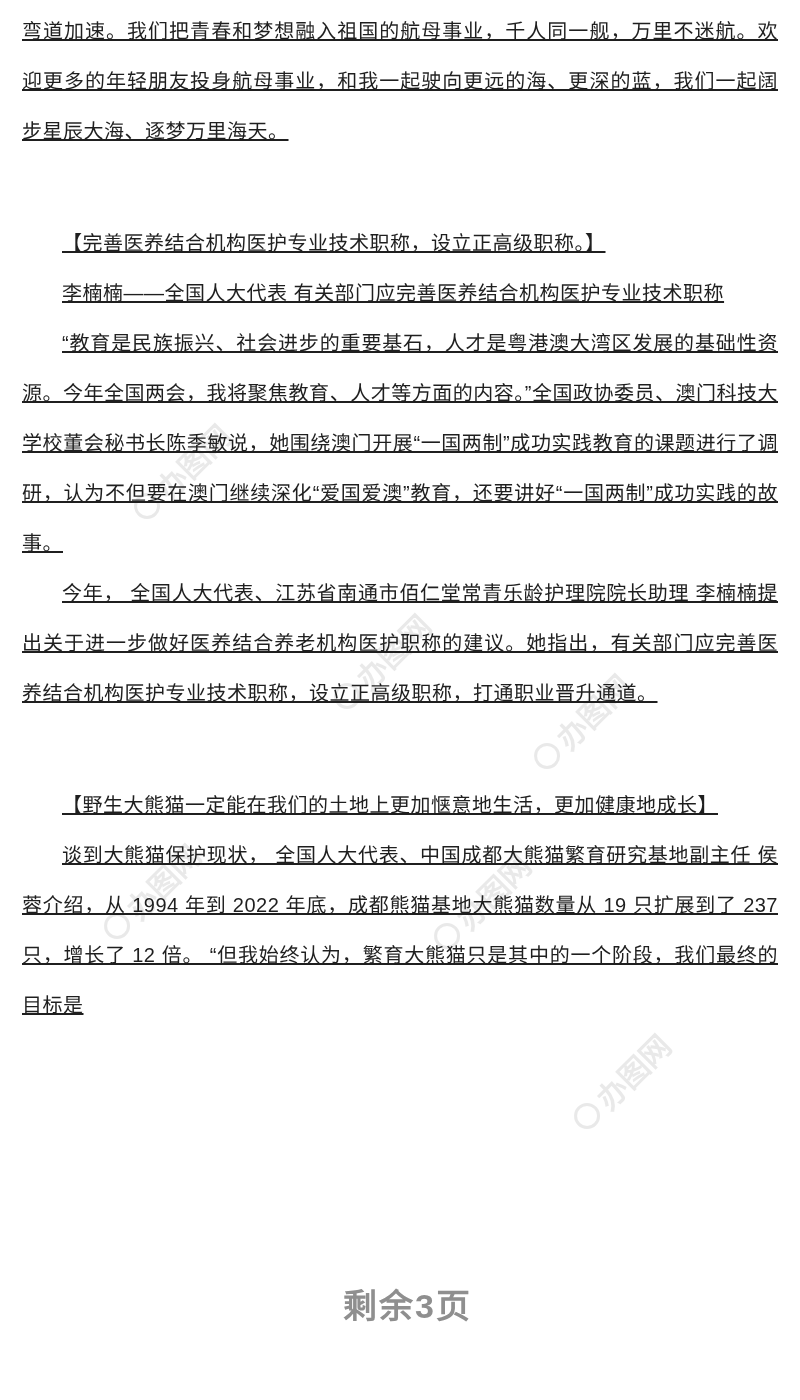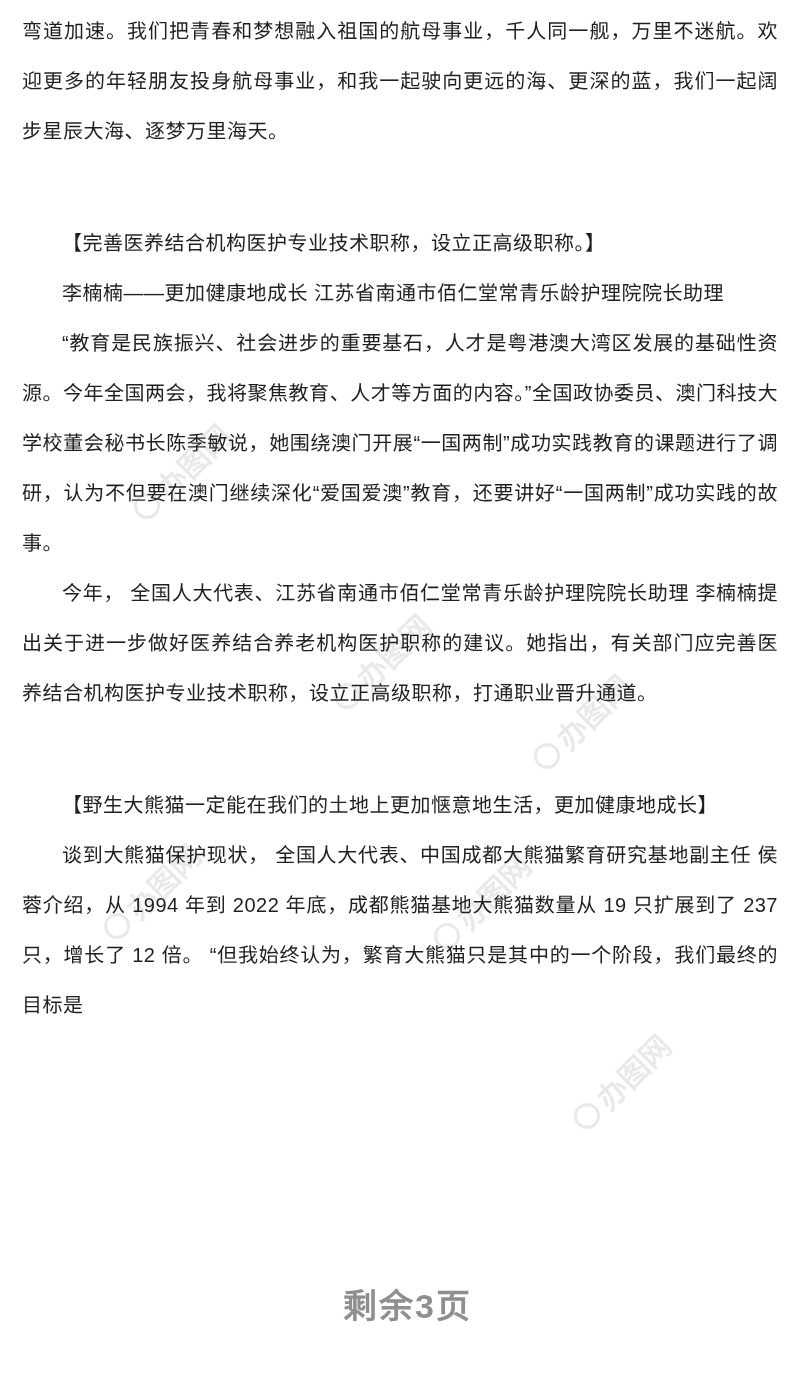--- a/index.html
+++ b/index.html
@@ -19,21 +19,21 @@
   .content {
     position: relative;
     z-index: 2;
     padding: 6px 22px 0 22px;
     color: #1f1f1f;
     font-size: 20px;
     line-height: 50px;
     text-align: justify;
     letter-spacing: 0.5px;
   }
-  .para { text-indent: 2em; }
+  .para { text-indent: 2em; text-decoration: underline; }
   .para.no-indent { text-indent: 0; }
   .gap-before-xl { margin-top: 62px; }
 
   
   .watermark-layer {
     position: absolute;
     inset: 0;
     z-index: 1;
     pointer-events: none;
   }
@@ -107,21 +107,21 @@
     <div class="wm wm6">
       <span class="wm-circle"></span>
       <span>办图网</span>
     </div>
   </div>
 
   <div class="content">
     <p class="para no-indent">弯道加速。我们把青春和梦想融入祖国的航母事业，千人同一舰，万里不迷航。欢迎更多的年轻朋友投身航母事业，和我一起驶向更远的海、更深的蓝，我们一起阔步星辰大海、逐梦万里海天。</p>
 
     <p class="para gap-before-xl">【完善医养结合机构医护专业技术职称，设立正高级职称。】</p>
-    <p class="para">李楠楠——更加健康地成长  江苏省南通市佰仁堂常青乐龄护理院院长助理</p>
+    <p class="para">李楠楠——全国人大代表  有关部门应完善医养结合机构医护专业技术职称</p>
     <p class="para">“教育是民族振兴、社会进步的重要基石，人才是粤港澳大湾区发展的基础性资源。今年全国两会，我将聚焦教育、人才等方面的内容。”全国政协委员、澳门科技大学校董会秘书长陈季敏说，她围绕澳门开展“一国两制”成功实践教育的课题进行了调研，认为不但要在澳门继续深化“爱国爱澳”教育，还要讲好“一国两制”成功实践的故事。</p>
     <p class="para">今年， 全国人大代表、江苏省南通市佰仁堂常青乐龄护理院院长助理 李楠楠提出关于进一步做好医养结合养老机构医护职称的建议。她指出，有关部门应完善医养结合机构医护专业技术职称，设立正高级职称，打通职业晋升通道。</p>
 
     <p class="para gap-before-xl">【野生大熊猫一定能在我们的土地上更加惬意地生活，更加健康地成长】</p>
     <p class="para">谈到大熊猫保护现状， 全国人大代表、中国成都大熊猫繁育研究基地副主任 侯蓉介绍，从 1994 年到 2022 年底，成都熊猫基地大熊猫数量从 19 只扩展到了 237 只，增长了 12 倍。 “但我始终认为，繁育大熊猫只是其中的一个阶段，我们最终的目标是</p>
   </div>
 
   <div class="footer">
     <span>剩余3页</span>
   </div>

